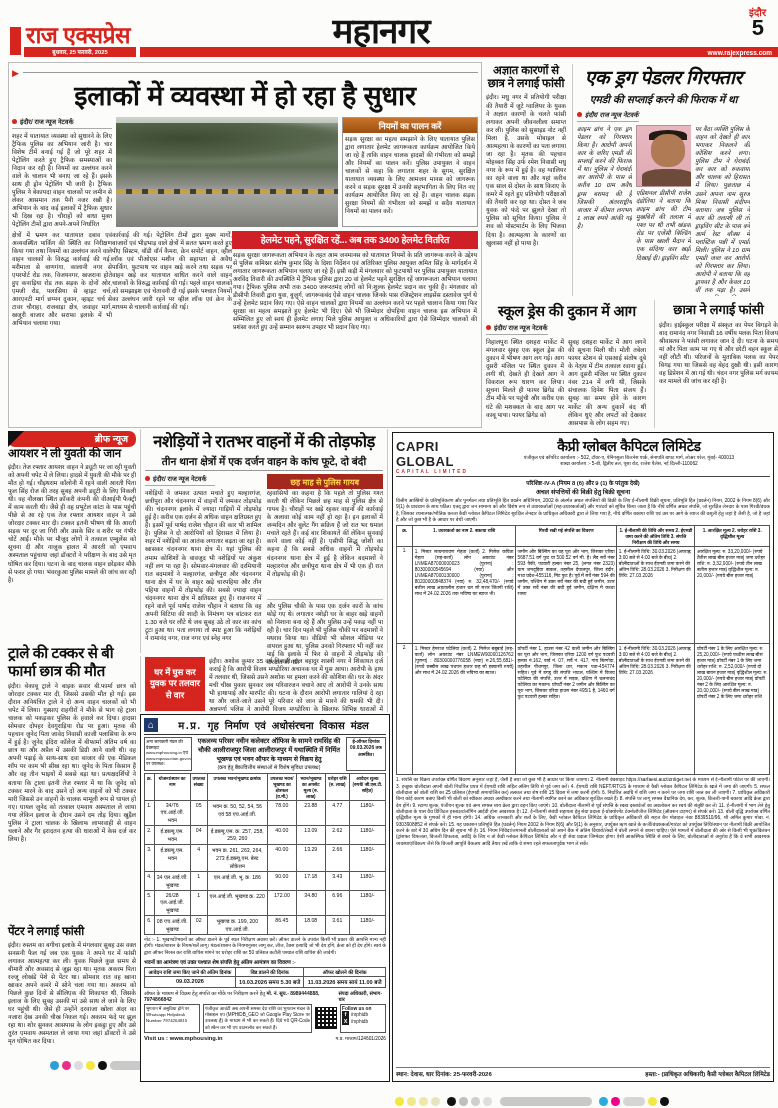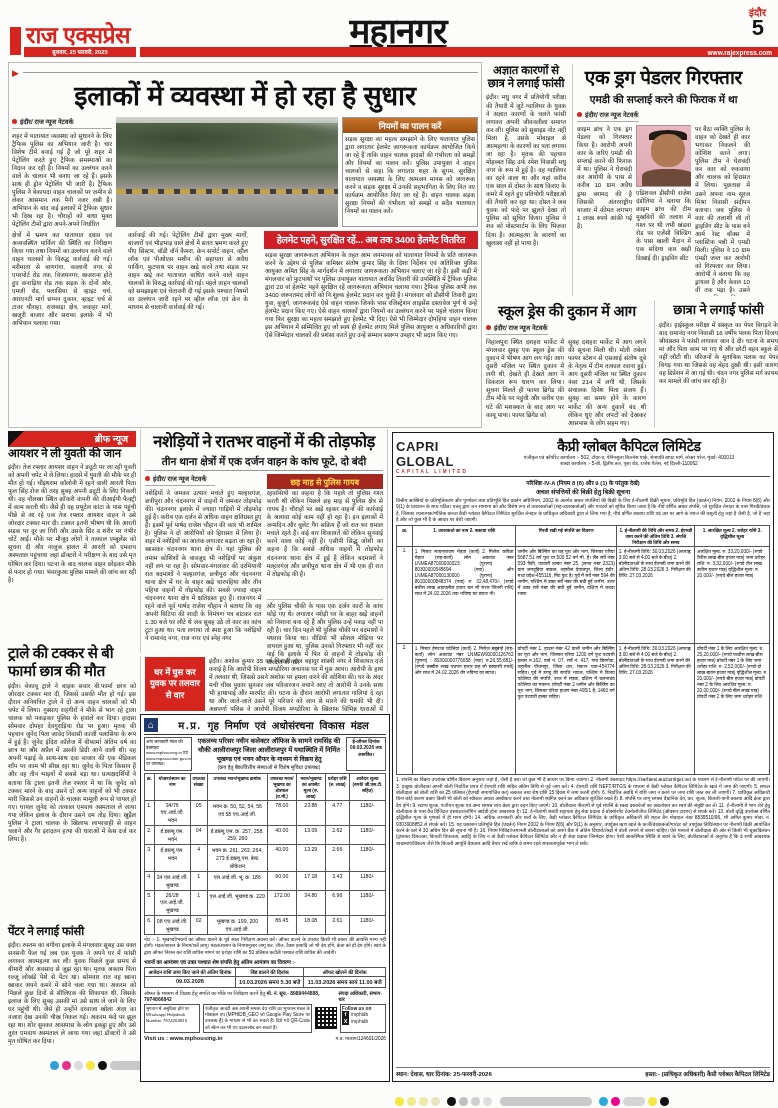--- a/index.html
+++ b/index.html
@@ -21,42 +21,42 @@
   .photo .road{position:absolute;left:0;bottom:0;width:100%;height:30%;background:linear-gradient(180deg,#a7a7a2,#7e7e7a);}
   .photo .wall{position:absolute;left:0;bottom:26%;width:100%;height:8%;background:repeating-linear-gradient(90deg,#caa23a 0 10px,#2e2e2e 10px 16px);opacity:.85;}
   .mug{background:linear-gradient(180deg,#e8b8c0 0%,#dfa9b3 100%);position:relative;border:1px solid #b9909a;}
   .mug .face{position:absolute;left:22%;top:14%;width:56%;height:55%;border-radius:45%;background:#b07a55;}
   .mug .hair{position:absolute;left:20%;top:6%;width:60%;height:18%;border-radius:50% 50% 0 0;background:#241a14;}
   .mug .shirt{position:absolute;left:8%;bottom:0;width:84%;height:28%;border-radius:40% 40% 0 0;background:#6e4a3a;}
   .boxhead-rules{background:linear-gradient(180deg,#c9742c,#9c4f10);color:#fff;font-size:8.5px;font-weight:bold;text-align:center;padding:2px 12px;}
   .helmet-band{background:#cf2027;color:#fff;font-size:9.5px;font-weight:bold;text-align:center;padding:2.5px 2px;letter-spacing:-0.2px;}
   .police-head{background:#a5281f;color:#ffd84d;font-size:8px;font-weight:bold;text-align:center;padding:2px 0;}
   .sword-box{background:#d6251f;color:#fff;font-weight:bold;font-size:8.5px;text-align:center;display:flex;align-items:center;justify-content:center;padding:2px;line-height:1.35;}
-  .brief-banner{position:relative;height:16px;background:#d6251f;}
+  .brief-banner{position:relative;height:16px;background:#d6251f;border-radius:7px;}
   .brief-banner .blk{position:absolute;left:0;top:0;width:0;height:0;border-top:16px solid #111;border-right:16px solid transparent;}
   .brief-banner .lbl{position:absolute;right:8px;top:1px;color:#fff;font-size:9.5px;font-weight:bold;}
   table{border-collapse:collapse;}
   .grid td,.grid th{border:1px solid #555;padding:1px 1.5px;vertical-align:top;}
   .adborder{border:1.5px solid #1a1a1a;background:#fff;}
   .qr{width:20px;height:20px;border:1.5px solid #111;background-image:repeating-linear-gradient(0deg,#111 0 2px,transparent 2px 4px),repeating-linear-gradient(90deg,#111 0 2px,#fff 2px 4px);}
   .dot{display:inline-block;width:9px;height:9px;border-radius:50%;margin-right:3px;vertical-align:middle;}
   .pill{display:inline-block;height:9px;border-radius:5px;background:#c9c9c9;vertical-align:middle;margin-right:3px;}
   .redbar{background:#d6251f;}
   .capri-logo1{font-size:13px;font-weight:bold;letter-spacing:0.5px;color:#222;}
   .capri-logo2{font-size:4.6px;letter-spacing:2.2px;color:#c22a21;font-weight:bold;}
   .socialsq{display:inline-block;width:7px;height:7px;background:#1a1a1a;color:#fff;font-size:5.5px;text-align:center;line-height:7px;font-weight:bold;margin-right:2px;}
 </style>
 </head>
 <body>
 
 <header class="abs" style="left:0;top:0;width:778px;height:58px;">
   <div class="abs redbar" style="left:10px;top:27px;width:11px;height:28px;"></div>
   <div class="abs b" style="left:26px;top:18px;font-size:23px;color:#d6251f;letter-spacing:-0.5px;">राज एक्सप्रेस</div>
   <div class="abs redbar ctr" style="left:24px;top:47px;width:112px;height:10px;color:#fff;font-size:5.8px;font-weight:bold;line-height:10px;">बुधवार, 25 फरवरी, 2025</div>
-  <div class="abs b ctr" style="left:258px;top:6px;width:280px;font-size:35px;letter-spacing:-1px;text-decoration:underline;">महानगर</div>
+  <div class="abs b ctr" style="left:241px;top:6px;width:280px;font-size:35px;letter-spacing:-1px;">महानगर</div>
   <div class="abs b" style="right:12px;top:5px;font-size:10px;color:#d6251f;">इंदौर</div>
   <div class="abs b" style="right:14px;top:15px;font-size:22px;">5</div>
   <div class="abs redbar" style="left:140px;top:47px;width:638px;height:10px;">
     <span style="position:absolute;right:6px;top:1.5px;color:#fff;font-size:6.5px;font-weight:bold;">www.rajexpress.com</span>
   </div>
 </header>
 
 <section class="abs" style="left:8px;top:62px;width:474px;height:366px;border:1px solid #bbb;padding:2px 3px;box-sizing:border-box;">
   <div style="display:flex;align-items:center;gap:4px;height:15px;">
     <span style="color:#d6251f;font-size:9px;">▶</span>
@@ -76,36 +76,36 @@
     <div class="photo" style="width:222px;flex:0 0 auto;">
       <div class="canopy"></div>
       <div class="wall"></div>
       <div class="road"></div>
     </div>
     <div style="flex:1;border:1px solid #999;" class="clip">
       <div class="boxhead-rules">नियमों का पालन करें</div>
       <div class="t62 j" style="padding:2px;">सड़क सुरक्षा का महत्व समझाने के लिए यातायात पुलिस द्वारा लगातार हेलमेट जागरूकता कार्यक्रम आयोजित किये जा रहे हैं ताकि वाहन चालक हादसों की गंभीरता को समझें और नियमों का पालन करें। पुलिस उपायुक्त ने वाहन चालकों से कहा कि लगातार शहर के सुगम, सुरक्षित यातायात व्यवस्था के लिए आमजन मानस को जागरूक करने व सड़क सुरक्षा में उनकी सहभागिता के लिए नित नए कार्यक्रम आयोजित किए जा रहे हैं। वाहन चालक सड़क सुरक्षा नियमों की गंभीरता को समझें व सदैव यातायात नियमों का पालन करें।</div>
     </div>
   </div>
-  <div style="display:flex;gap:16px;margin-top:4px;height:170px;">
+  <div style="display:flex;gap:0;margin-top:4px;height:170px;">
     <div style="width:100px;flex:0 0 auto;" class="t62 j clip">क्षेत्रों में भ्रमण कर यातायात दबाव एवं अव्यवस्थित पार्किंग की स्थिति का निरीक्षण किया गया तथा नियमों का उल्लंघन करने वाले वाहन चालकों के विरुद्ध कार्रवाई की गई। मरीमाता से बाणगंगा, कालानी नगर से एयरपोर्ट रोड तक, विजयनगर, खजराना होते हुए कनाड़िया रोड तक सड़क के दोनों ओर, एमजी रोड, पलासिया से व्हाइट चर्च, आरएनटी मार्ग छप्पन दुकान, व्हाइट चर्च से टावर चौराहा, राजबाड़ा क्षेत्र, जवाहर मार्ग, खजूरी बाजार और सराफा इलाके में भी अभियान चलाया गया।</div>
     <div style="width:120px;flex:0 0 auto;" class="t62 j clip">कार्रवाई की गई। पेट्रोलिंग टीमों द्वारा मुख्य मार्गों, बाजारों एवं भीड़भाड़ वाले क्षेत्रों में सतत भ्रमण करते हुए पीए सिस्टम, बॉडी वॉर्न कैमरा, क्रेन सपोर्ट वाहन, व्हील लॉक एवं पीओएस मशीन की सहायता से अवैध पार्किंग, फुटपाथ पर वाहन खड़े करने तथा सड़क पर वाहन खड़े कर यातायात बाधित करने वाले वाहन चालकों के विरुद्ध कार्रवाई की गई। पहले वाहन चालकों को समझाइश एवं चेतावनी दी गई इसके पश्चात नियमों का उल्लंघन जारी रहने पर व्हील लॉक एवं क्रेन के माध्यम से चालानी कार्रवाई की गई।</div>
     <div style="flex:1;" class="clip">
       <div class="helmet-band">हेलमेट पहने, सुरक्षित रहें... अब तक 3400 हेलमेट वितरित</div>
       <div class="t62 j" style="padding:2px 1px;">सड़क सुरक्षा जागरूकता अभियान के तहत आम जनमानस को यातायात नियमों के प्रति जागरूक करने के उद्देश्य से पुलिस कमिश्नर संतोष कुमार सिंह के दिशा निर्देशन एवं अतिरिक्त पुलिस आयुक्त अमित सिंह के मार्गदर्शन में लगातार जागरूकता अभियान चलाए जा रहे हैं। इसी कड़ी में मंगलवार को फुटपाथों पर पुलिस उपायुक्त यातायात अरविंद तिवारी की उपस्थिति में ट्रैफिक पुलिस द्वारा 20 वां हेलमेट पहने सुरक्षित रहें जागरूकता अभियान चलाया गया। ट्रैफिक पुलिस अभी तक 3400 जरूरतमंद लोगों को नि:शुल्क हेलमेट प्रदान कर चुकी है। मंगलवार को डीसीपी तिवारी द्वारा युवा, बुजुर्ग, जागरूकबंद ऐसे वाहन चालक जिनके पास रजिस्ट्रेशन लाइसेंस दस्तावेज पूर्ण थे उन्हें हेलमेट प्रदान किए गए। ऐसे वाहन चालकों द्वारा नियमों का उल्लंघन करने पर पहले चालान किया गया फिर सुरक्षा का महत्व समझाते हुए हेलमेट भी दिए। ऐसे भी जिम्मेदार दोपहिया वाहन चालक इस अभियान में सम्मिलित हुए जो स्वयं ही हेलमेट लगाए मिले पुलिस आयुक्त व अधिकारियों द्वारा ऐसे जिम्मेदार चालकों की प्रशंसा करते हुए उन्हें सम्मान स्वरूप उपहार भी प्रदान किए गए।</div>
     </div>
   </div>
 </section>
 
 <section class="abs clip" style="left:486px;top:64px;width:80px;height:232px;">
   <div class="hl ctr" style="font-size:11.5px;line-height:1.15;">अज्ञात कारणों से छात्र ने लगाई फांसी</div>
   <div class="t62 j" style="margin-top:3px;">इंदौर। मधु नगर में प्रतियोगी परीक्षा की तैयारी में जुटे ग्वालियर के युवक ने अज्ञात कारणों के चलते फांसी लगाकर अपनी जीवनलीला समाप्त कर ली। पुलिस को सुसाइड नोट नहीं मिला है, उसके मोबाइल से आत्महत्या के कारणों का पता लगाया जा रहा है। मृतक की पहचान मोहब्बत सिंह उर्फ रमेश निवासी मधु नगर के रूप में हुई है। वह ग्वालियर का रहने वाला था और यहां करीब एक साल से दोस्त के साथ किराए के कमरे में रहते हुए प्रतियोगी परीक्षाओं की तैयारी कर रहा था। दोस्त ने जब युवक को फंदे पर झूलते देखा तो पुलिस को सूचित किया। पुलिस ने शव को पोस्टमार्टम के लिए भिजवा दिया है। आत्महत्या के कारणों का खुलासा नहीं हो पाया है।</div>
 </section>
 
-<section class="abs clip" style="left:572px;top:64px;width:178px;height:232px;border-left:1px solid #c9c9c9;padding-left:4px;box-sizing:border-box;">
+<section class="abs clip" style="left:572px;top:64px;width:178px;height:232px;border-left:1px solid #c9c9c9;padding-left:4px;box-sizing:border-box;font-style:italic;">
   <div class="hl ctr" style="font-size:19px;">एक ड्रग पेडलर गिरफ्तार</div>
   <div class="b ctr" style="font-size:10.5px;margin-top:2px;">एमडी की सप्लाई करने की फिराक में था</div>
   <div class="byline" style="width:62px;margin-top:4px;">
     <span class="reddot"></span>
     <span>इंदौर/ राज न्यूज नेटवर्क</span>
   </div>
   <div style="display:flex;gap:4px;">
     <div style="width:64px;" class="t62 j clip">क्राइम ब्रांच ने एक ड्रग पेडलर को गिरफ्तार किया है। आरोपी अपनी कार के जरिए एमडी की सप्लाई करने की फिराक में था। पुलिस ने घेराबंदी कर आरोपी के पास से करीब 10 ग्राम अवैध ड्रग्स बरामद की है जिसकी अंतरराष्ट्रीय बाजार में कीमत लगभग 1 लाख रुपये आंकी गई है।</div>
     <div style="width:64px;" class="clip">
       <div class="mug" style="width:62px;height:60px;margin-bottom:2px;">

